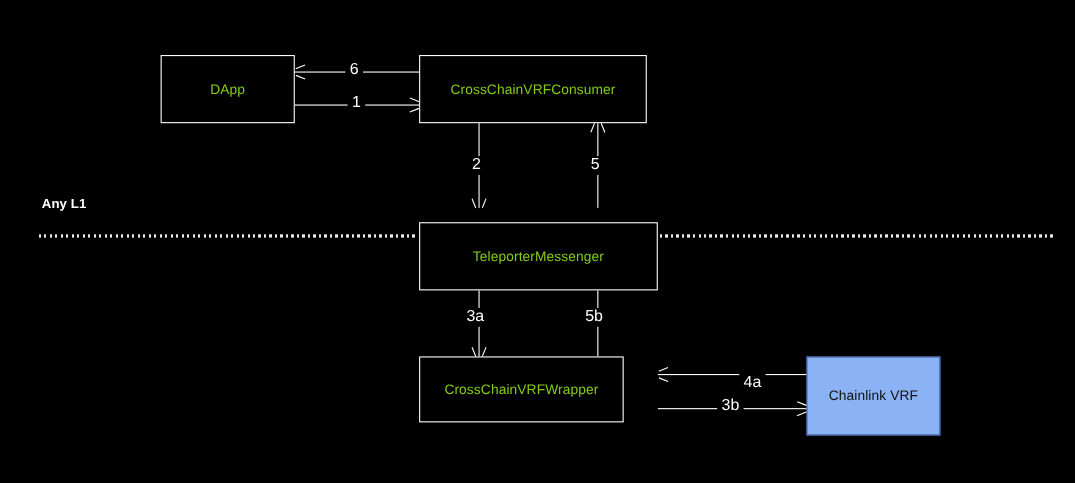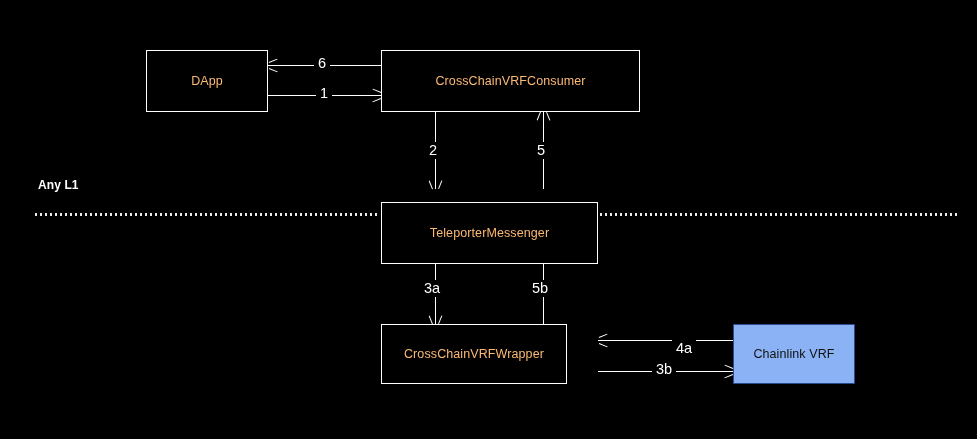--- a/index.html
+++ b/index.html
@@ -24,21 +24,21 @@
     align-items: center;
     justify-content: center;
     font-size: 12.5px;
     line-height: 1.2;
     letter-spacing: 0.1px;
     text-align: center;
   }
   .node.dark {
     background: #000000;
     border: 1.6px solid #ffffff;
-    color: #fdba74;
+    color: #84cc16;
   }
   .node.blue {
     background: #8AB2F4;
     border: 1.6px solid #2a4a8a;
     color: #111111;
   }
 
   
   .hline {
     position: absolute;
@@ -111,33 +111,33 @@
 </style>
 </head>
 <body>
 
 <div id="canvas">
 
   <div class="node dark" style="left:146px; top:50px; width:122px; height:62px;">
     <span>DApp</span>
   </div>
 
-  <div class="node dark" style="left:381px; top:50px; width:259px; height:62px;">
+  <div class="node dark" style="left:381px; top:50px; width:207px; height:62px;">
     <span>CrossChainVRFConsumer</span>
   </div>
 
   <div class="node dark" style="left:381px; top:202px; width:217px; height:62px; z-index:5;">
     <span>TeleporterMessenger</span>
   </div>
 
   <div class="node dark" style="left:381px; top:324px; width:186px; height:60px;">
     <span>CrossChainVRFWrapper</span>
   </div>
 
-  <div class="node blue" style="left:733px; top:324px; width:122px; height:60px;">
+  <div class="node blue" style="left:733px; top:324px; width:122px; height:72px;">
     <span>Chainlink VRF</span>
   </div>
 
   <div class="boundary" style="left:35px; top:213px; width:344px;"></div>
   <div class="boundary" style="left:600px; top:213px; width:360px;"></div>
 
   <div class="zone-label" style="left:38px; top:178px;">Any L1</div>
 
   <div class="hline" style="left:268px; top:65px; width:113px;"></div>
   <div class="arrow left" style="left:269px; top:65px;"></div>

